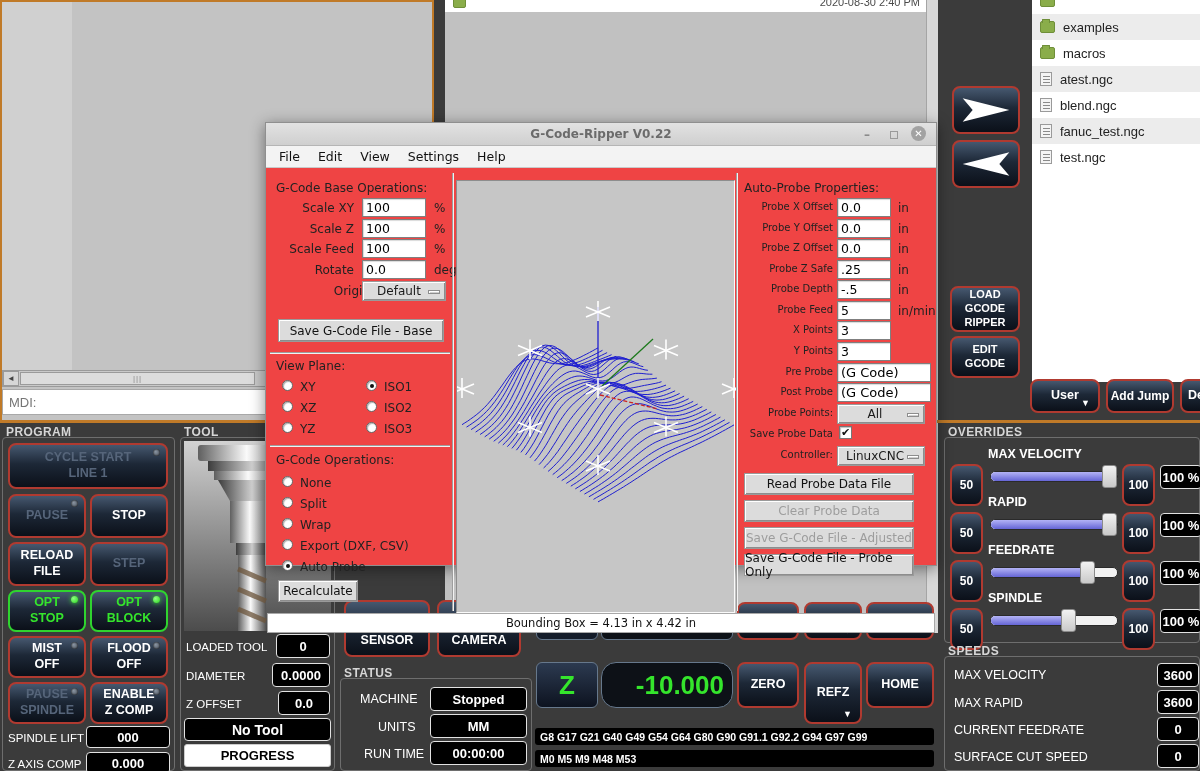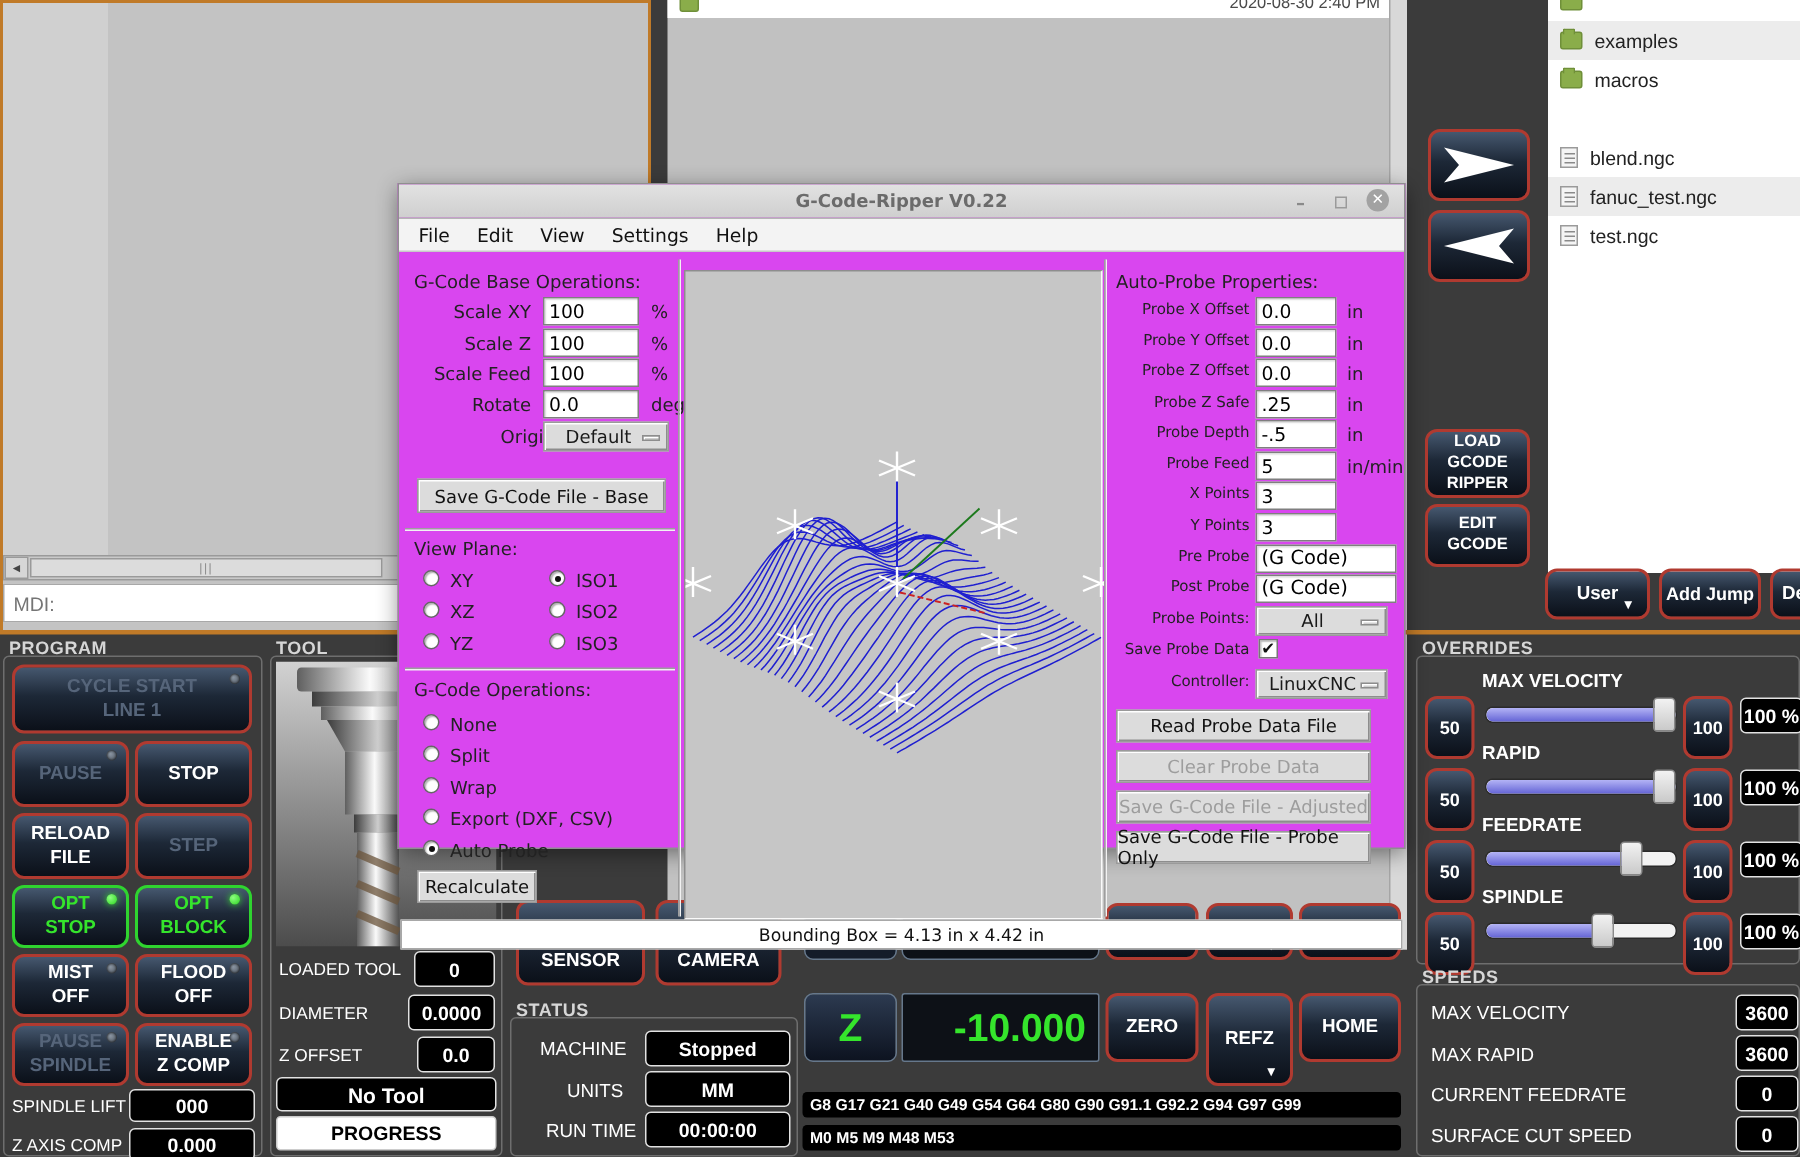--- a/index.html
+++ b/index.html
@@ -43,21 +43,21 @@
   .panel{position:absolute;border:1px solid #6e6e6e;border-radius:4px}
   .flabel{position:absolute;color:#fff;font-weight:400;font-size:11.5px}
   #divider{left:0;top:420px;width:1200px;height:3px;background:#c07a28;z-index:2}
   
   .ov-label{position:absolute;color:#fff;font-weight:700;font-size:12.5px}
   .sbtn{position:absolute;width:33px;height:42px;font-size:12px}
   .trk{position:absolute;width:128px;height:11px;background:#f2f2f2;border-radius:5px;border:1px solid #2a2a2a}
   .trk .fill{position:absolute;left:0;top:0;height:100%;background:linear-gradient(180deg,#b3b3f5,#6565d6);border-radius:5px}
   .trk .handle{position:absolute;top:-7px;width:15px;height:23px;background:linear-gradient(180deg,#f2f2f2,#c9c9c9);border:1px solid #8a8a8a;border-radius:3px}
   
-  #dialog{left:265px;top:122px;width:672px;height:444px;background:#d946ef;border:1px solid #8f8f8f;
+  #dialog{left:265px;top:122px;width:672px;height:444px;background:#ef4444;border:1px solid #8f8f8f;
       z-index:10;font-family:"DejaVu Sans",sans-serif;font-size:12px;color:#1a1a1a;box-shadow:0 3px 14px rgba(0,0,0,.45)}
   #titlebar{left:0;top:0;width:100%;height:23px;background:linear-gradient(#e2e2e2,#cfcfcf);border-bottom:1px solid #b5b5b5}
   #titlebar .t{position:absolute;left:0;right:0;top:4px;text-align:center;color:#6b6b6b;font-weight:700;font-size:12px}
   .wc{position:absolute;top:5px}
   #wc-min{right:62px;width:10px;height:12px;color:#8a8a8a;font-weight:700}
   #wc-max{right:38px;top:8px;width:8px;height:8px;border:1.5px solid #9a9a9a}
   #wc-close{right:10px;top:3px;width:15px;height:15px;border-radius:50%;background:#a2a2a2;color:#fff;font-size:10px;font-weight:700;display:flex;align-items:center;justify-content:center}
   #menubar{left:0;top:23px;width:100%;height:22px;background:#f3f3f3;border-bottom:1px solid #c9c9c9;display:flex;align-items:center;padding-left:4px}
   #menubar span{padding:3px 9px;font-size:12.5px;color:#111}
   .heading{position:absolute;font-size:12px;color:#222}
@@ -103,20 +103,24 @@
   <div class="frow" style="top:-12px">
     <span class="icon-folder"></span>
   </div>
   <div class="frow alt" style="top:14px">
     <span class="icon-folder"></span>
     <span>examples</span>
   </div>
   <div class="frow" style="top:40px">
     <span class="icon-folder"></span>
     <span>macros</span>
+  </div>
+  <div class="frow alt" style="top:66px">
+    <span class="icon-file"></span>
+    <span>atest.ngc</span>
   </div>
   <div class="frow" style="top:92px">
     <span class="icon-file"></span>
     <span>blend.ngc</span>
   </div>
   <div class="frow alt" style="top:118px">
     <span class="icon-file"></span>
     <span>fanuc_test.ngc</span>
   </div>
   <div class="frow" style="top:144px">
@@ -228,21 +232,21 @@
 <div class="flabel" style="left:364px;top:747px;font-size:12.5px">RUN TIME</div>
 <div class="val" style="left:430px;top:741px;width:97px;height:24px">00:00:00</div>
 
 <div class="abs" style="left:536px;top:602px;width:62px;height:38px;z-index:3;background:#141c29;border:1px solid #66788c;border-radius:6px"></div>
 <div class="abs" style="left:601px;top:602px;width:132px;height:38px;z-index:3;background:#0d1117;border:1px solid #66788c;border-radius:6px"></div>
 <div class="btn" style="left:737px;top:602px;width:62px;height:38px;z-index:3"></div>
 <div class="btn" style="left:804px;top:602px;width:58px;height:38px;z-index:3"><span class="dd">▼</span></div>
 <div class="btn" style="left:866px;top:602px;width:68px;height:38px;z-index:3"></div>
 
 <div class="abs" style="left:536px;top:662px;width:62px;height:46px;background:linear-gradient(180deg,#2c3a50,#0d1320);border:1px solid #66788c;border-radius:6px;display:flex;align-items:center;justify-content:center;color:#35e52c;font-weight:700;font-size:26px">Z</div>
-<div class="abs" style="left:601px;top:662px;width:132px;height:46px;background:#0d1117;border:1px solid #66788c;border-radius:2px;display:flex;align-items:center;justify-content:flex-end;padding-right:8px;color:#35e52c;font-weight:700;font-size:26px">-10.000</div>
+<div class="abs" style="left:601px;top:662px;width:132px;height:46px;background:#0d1117;border:1px solid #66788c;border-radius:15px;display:flex;align-items:center;justify-content:flex-end;padding-right:8px;color:#35e52c;font-weight:700;font-size:26px">-10.000</div>
 <div class="btn" style="left:737px;top:662px;width:62px;height:46px">ZERO</div>
 <div class="btn" style="left:804px;top:662px;width:58px;height:62px"><span>REFZ</span><span class="dd">▼</span></div>
 <div class="btn" style="left:866px;top:662px;width:68px;height:46px">HOME</div>
 <div class="abs" style="left:535px;top:728px;width:399px;height:17px;background:#000;border-radius:3px;color:#fff;font-weight:700;font-size:10.5px;display:flex;align-items:center;padding-left:5px">G8 G17 G21 G40 G49 G54 G64 G80 G90 G91.1 G92.2 G94 G97 G99</div>
 <div class="abs" style="left:535px;top:750px;width:399px;height:17px;background:#000;border-radius:3px;color:#fff;font-weight:700;font-size:10.5px;display:flex;align-items:center;padding-left:5px">M0 M5 M9 M48 M53</div>
 
 <div class="sec-label" style="left:948px;top:425px">OVERRIDES</div>
 <div class="panel" style="left:944px;top:437px;width:256px;height:206px"></div>
 
 <div class="ov-label" style="left:988px;top:447px">MAX VELOCITY</div>

